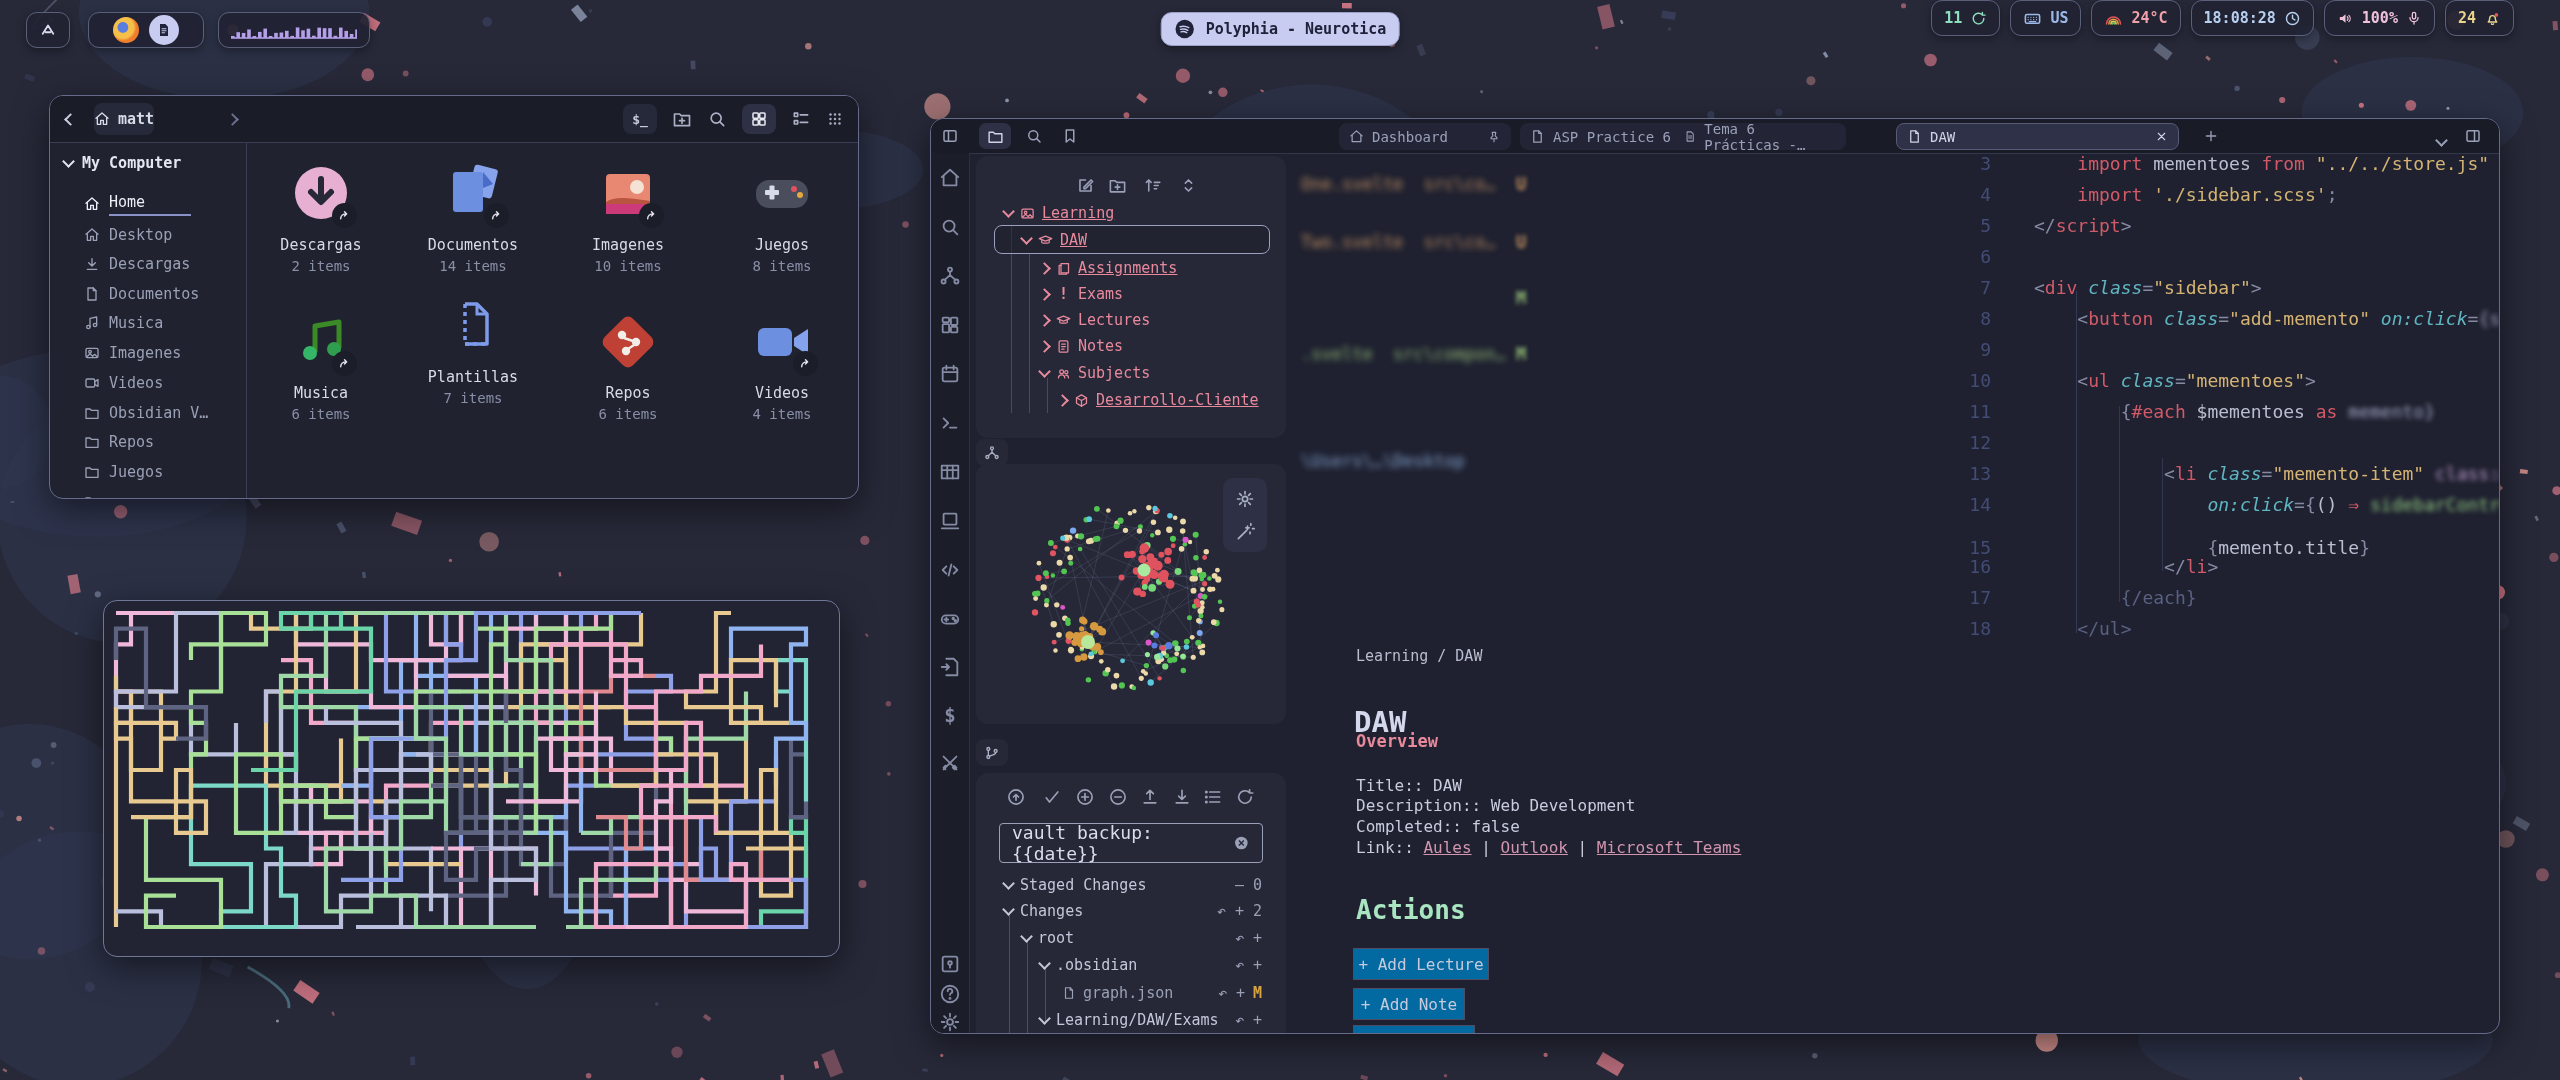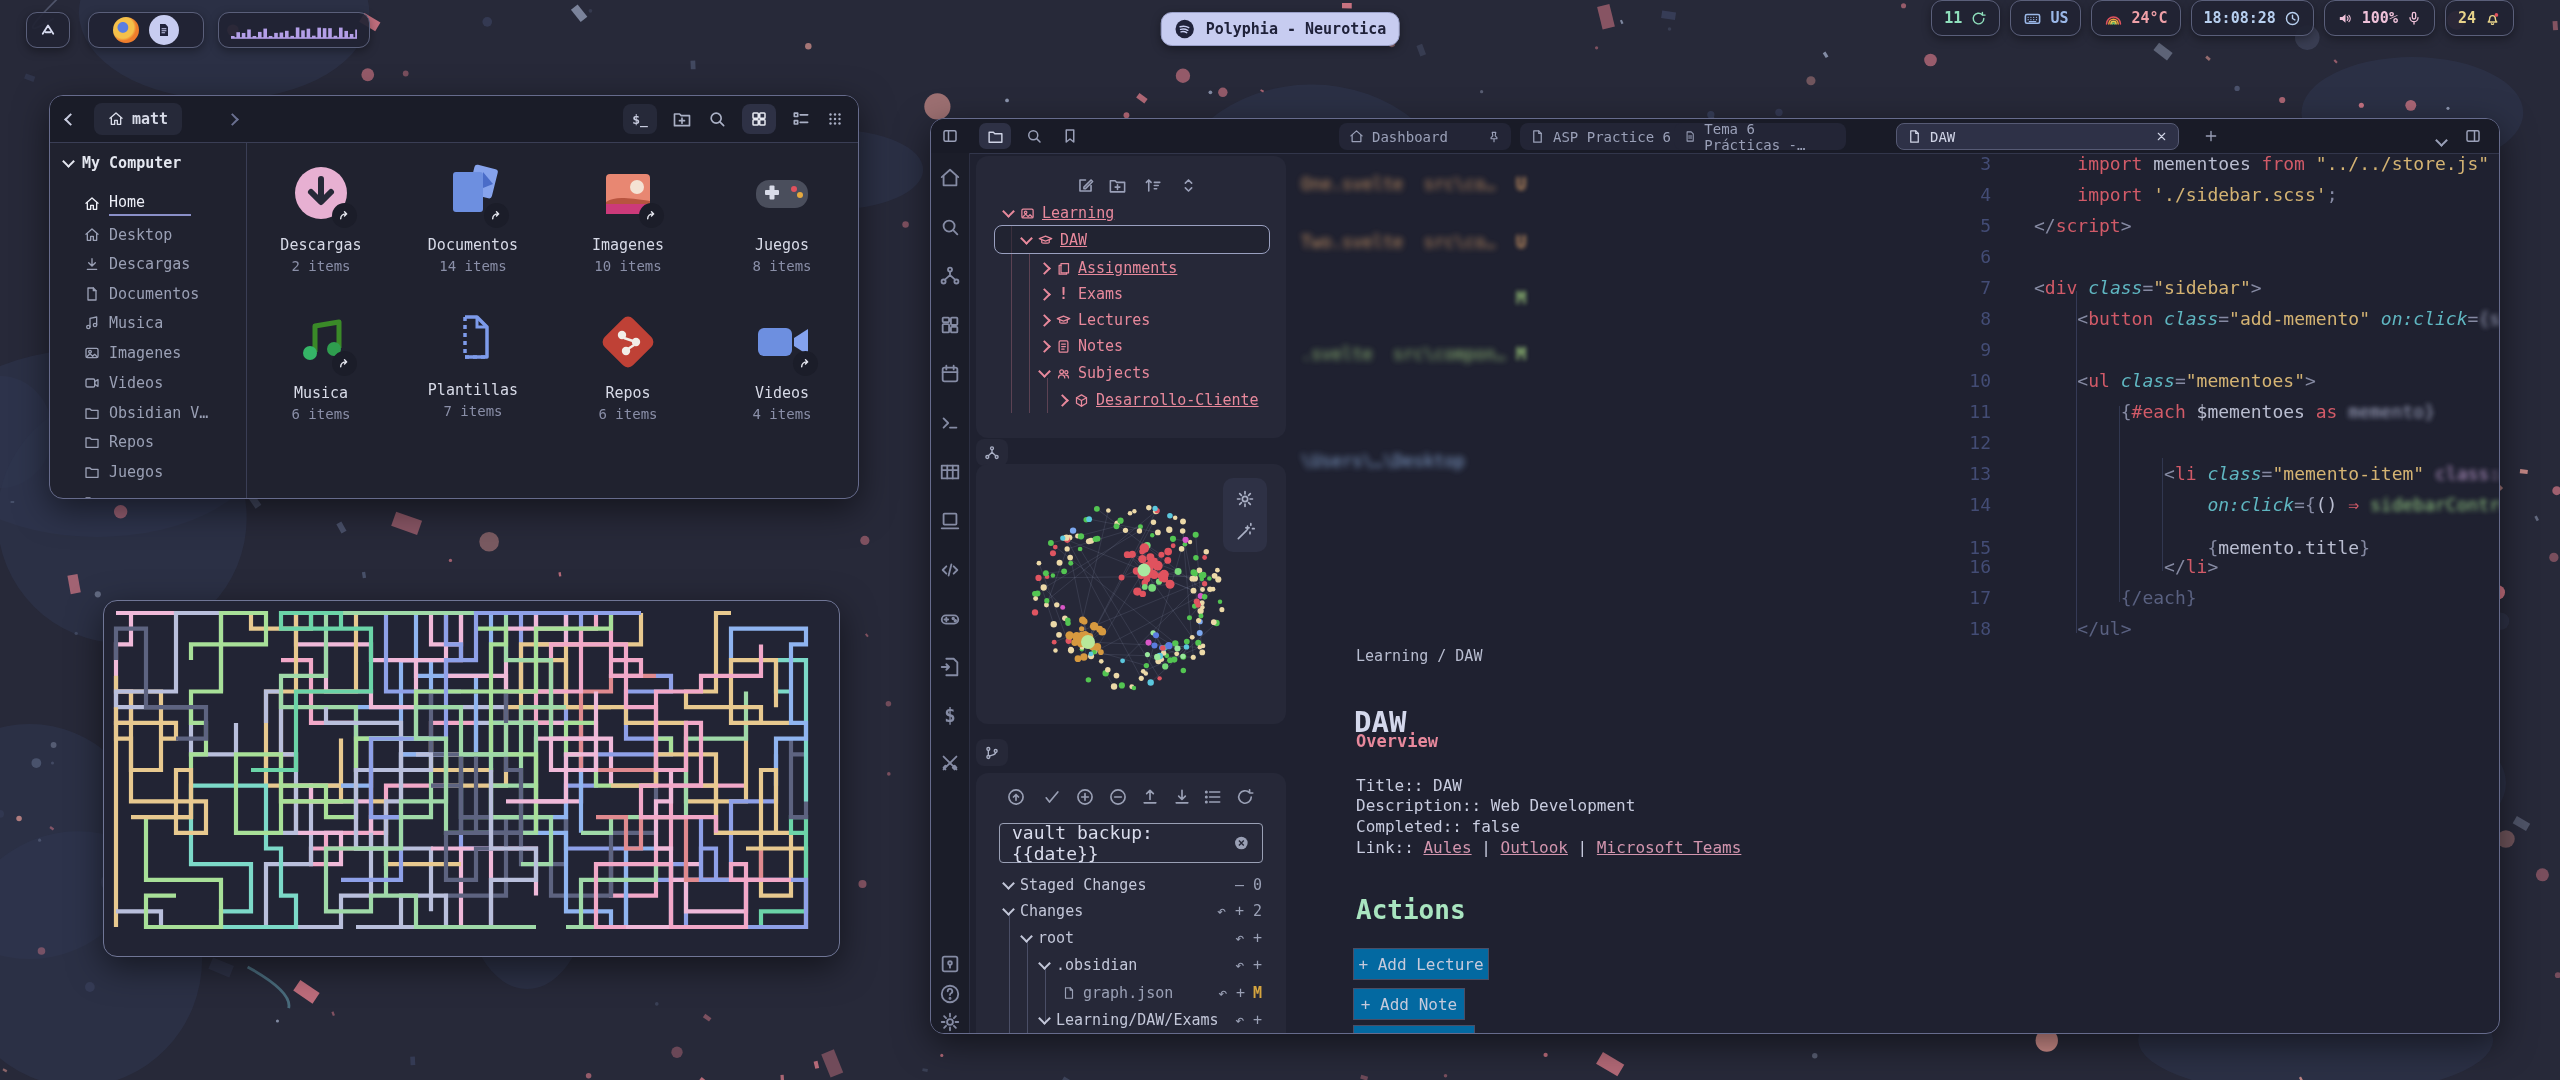--- a/index.html
+++ b/index.html
@@ -7,21 +7,21 @@
   .abs{position:absolute;}
   svg.ic{display:block;fill:none;stroke:currentColor;stroke-width:2;stroke-linecap:round;stroke-linejoin:round;}
   
   .pill{position:absolute;top:12px;height:36px;border-radius:11px;background:rgba(33,35,51,.92);border:1px solid #5a5f7a;display:flex;align-items:center;gap:8px;padding:0 12px;box-sizing:border-box;box-shadow:0 3px 10px rgba(0,0,0,.35);font-size:15px;font-weight:bold;}
   .tray-wrap{position:absolute;top:0;right:46px;display:flex;gap:10px;}
   .tray-wrap .pill{position:static;}
   
   .window{position:absolute;background:#20222f;border:1px solid #666b8c;border-radius:14px;box-shadow:0 10px 34px rgba(0,0,0,.5);overflow:hidden;}
   
   .fm-head{position:absolute;left:0;top:0;right:0;height:46px;background:#1a1c28;border-bottom:1px solid #3a3e55;}
-  .fm-crumb{position:absolute;left:44px;top:7px;height:32px;background:#262939;border-radius:8px;display:flex;align-items:center;gap:8px;padding:0 14px;color:#d8dbe8;font-size:15px;font-weight:bold;}
+  .fm-crumb{position:absolute;left:44px;top:7px;height:32px;background:#262939;border-radius:8px;display:flex;align-items:center;gap:8px;padding:0 0;color:#d8dbe8;font-size:15px;font-weight:bold;}
   .fm-tools{position:absolute;right:14px;top:7px;height:32px;display:flex;align-items:center;gap:15px;color:#aab0c5;}
   .chipic{display:flex;align-items:center;justify-content:center;width:34px;height:30px;background:#262939;border-radius:8px;}
   .fm-side-item{position:absolute;left:16px;display:flex;align-items:center;gap:9px;color:#9aa0b5;font-size:15px;height:24px;}
   .fm-side-item.active{color:#eceef6;}
   .fm-cell{position:absolute;width:150px;text-align:center;color:#d8dbe8;font-size:15px;}
   .fm-cell .cnt{color:#8a8fa8;font-size:14px;margin-top:4px;}
   .fm-ico{position:relative;width:64px;height:64px;margin:0 auto 10px;}
   .badge{position:absolute;right:-4px;bottom:-2px;width:25px;height:25px;border-radius:50%;background:#1b1d29;display:flex;align-items:center;justify-content:center;color:#e8eaf2;}
   
   .ob-strip{position:absolute;left:0;top:0;right:0;height:34px;background:#191b27;border-bottom:1px solid #32364b;}
@@ -787,21 +787,21 @@
             <circle cx="45" cy="39" r="7" fill="#2f9e4f"></circle>
           </svg>
         <span class="badge">
             <svg class="ic" width="13" height="13" viewBox="0 0 24 24">
               <path d="M5 18c0-7 5-9 11-9m0 0-4-4m4 4-4 4" stroke-width="2.6"></path>
             </svg>
           </span></div>
       <div>Musica</div>
         <div class="cnt">6 items</div>
     </div>
-    <div class="fm-cell" style="left:348px;top:211px">
+    <div class="fm-cell" style="left:348px;top:198px">
       <div class="fm-ico"><svg width="64" height="64" viewBox="0 0 64 64">
             <path d="M24 10h12l10 10v30H24" stroke="#7d9bea" stroke-width="3.5" fill="none" stroke-linejoin="round"></path>
             <path d="M24 10v40h22" stroke="#7d9bea" stroke-width="3.5" fill="none" stroke-dasharray="4 4"></path>
             <path d="M36 10v10h10" stroke="#7d9bea" stroke-width="3" fill="none"></path>
           </svg></div>
       <div>Plantillas</div>
         <div class="cnt">7 items</div>
     </div>
     <div class="fm-cell" style="left:503px;top:214px">
       <div class="fm-ico"><svg width="64" height="64" viewBox="0 0 64 64">

